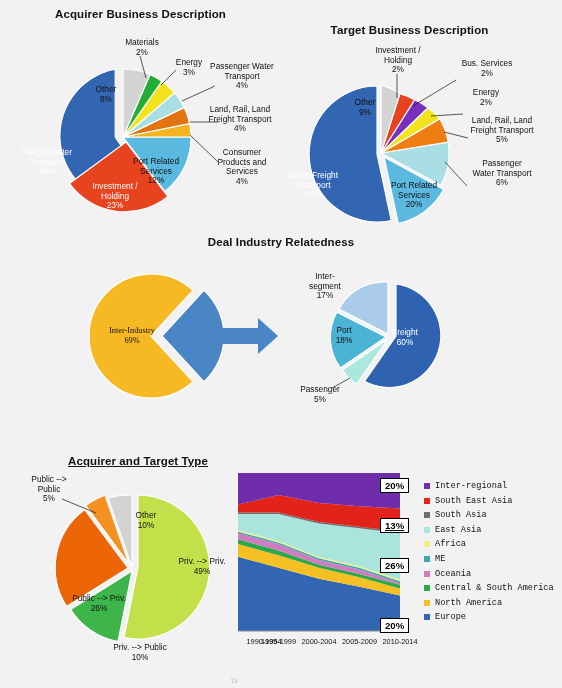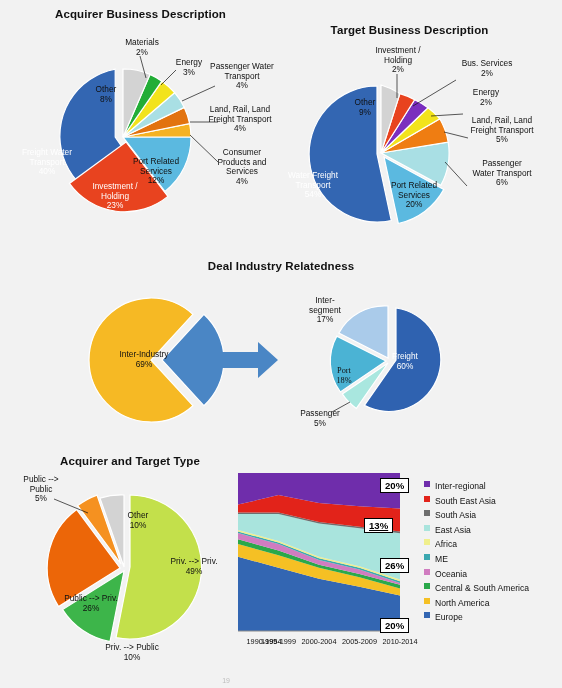--- a/index.html
+++ b/index.html
@@ -18,25 +18,25 @@
     color:#111; letter-spacing:.1px;
   }
   .lbl { position:absolute; font-size:8.3px; line-height:9.6px; color:#111; text-align:center; white-space:pre-line; }
   .lbl-in { position:absolute; font-size:8.3px; line-height:9.6px; text-align:center; white-space:pre-line; }
   svg { display:block; overflow:visible; }
   .leader { stroke:#111; stroke-width:.7; fill:none; }
 
   
   #p-acq  { left:0;   top:0;   width:281px; height:232px; }
   #p-tgt  { left:281px;top:16px;  width:281px; height:232px; }
-  #p-deal { left:0;   top:232px;width:562px;height:208px;margin-top:24px; }
-  #p-type { left:8px;   top:445px;width:228px;height:243px; }
+  #p-deal { left:0;   top:232px;width:562px;height:208px; }
+  #p-type { left:16px;   top:445px;width:228px;height:243px;text-decoration:underline; }
   #p-reg  { left:228px;top:445px;width:334px;height:243px; }
 
-  .legend-item { display:flex; margin-bottom:4.6px; }
+  .legend-item { display:flex; align-items:center; margin-bottom:4.6px;font-family:Liberation Mono, monospace; }
   .legend-swatch { width:6px; height:6px; margin-right:5px; flex:none; }
   .legend-text { font-size:8.6px; color:#111; white-space:nowrap; }
 
   .callout {
     position:absolute; background:#fff; border:1.2px solid #000;
     font-size:9.6px; font-weight:bold; color:#000;
     padding:1px 4px; text-align:center;
   }
   .axis-lbl { position:absolute; font-size:7.3px; color:#111; text-align:center; }
   .pagenum { position:absolute; right:6px; bottom:4px; font-size:7px; color:#bdbdbd; }
@@ -160,25 +160,25 @@
       <path fill="#2f62b0" stroke="#fff" stroke-width="1.2" d="M393,82 L393,30 A52,52 0 1,1 361.4,127.4 Z" transform="translate(3,0)"></path>
       <path fill="#a9e7df" stroke="#fff" stroke-width="1.2" d="M390,82 L358.4,127.4 A52,52 0 0,1 344.3,112.9 Z" transform="translate(-2,3)"></path>
       <path fill="#4bb3d4" stroke="#fff" stroke-width="1.2" d="M390,82 L344.3,112.9 A52,52 0 0,1 340.8,57.1 Z" transform="translate(-4,1)"></path>
       <path fill="#aacbea" stroke="#fff" stroke-width="1.2" d="M390,82 L340.8,57.1 A52,52 0 0,1 390,30 Z" transform="translate(-2,-2)"></path>
     </g>
     <g>
       <path class="leader" d="M350,124 L332,134"></path>
     </g>
   </svg>
 
-  <div class="lbl-in" style="left:104px; top:94px; width:80px; color:#111;">Inter-Industry
+  <div class="lbl-in" style="left:92px; top:94px; width:80px; color:#111;font-family:Liberation Serif, serif;">Inter-Industry
 69%</div>
   <div class="lbl-in" style="left:382px; top:96px; width:46px; color:#fff;">Freight
 60%</div>
-  <div class="lbl-in" style="left:324px; top:110px; width:40px; color:#111;font-family:Liberation Serif, serif;">Port
+  <div class="lbl-in" style="left:324px; top:94px; width:40px; color:#111;">Port
 18%</div>
   <div class="lbl" style="left:292px; top:153px; width:56px;">Passenger
 5%</div>
   <div class="lbl" style="left:300px; top:40px; width:50px;">Inter-
 segment
 17%</div>
 </div>
 
 <div class="panel" id="p-type">
   <div class="chart-title" style="margin-top:10px; margin-left:16px;">Acquirer and Target Type</div>
@@ -229,21 +229,21 @@
 
   <div id="x-axis">
       <div class="axis-lbl" style="left: -10px; top: 192px; width: 40px; margin-left: 26px;">1990-1994</div>
       <div class="axis-lbl" style="left: 30.5px; top: 192px; width: 40px;">1995-1999</div>
       <div class="axis-lbl" style="left: 71px; top: 192px; width: 40px;">2000-2004</div>
       <div class="axis-lbl" style="left: 111.5px; top: 192px; width: 40px;">2005-2009</div>
       <div class="axis-lbl" style="left: 152px; top: 192px; width: 40px;">2010-2014</div>
     </div>
 
   <div class="callout" style="left:152px; top:33px;">20%</div>
-  <div class="callout" style="left:136px; top:73px;text-decoration:underline;">13%</div>
+  <div class="callout" style="left:152px; top:73px;text-decoration:underline;">13%</div>
   <div class="callout" style="left:152px; top:113px;">26%</div>
   <div class="callout" style="left:152px; top:173px;">20%</div>
 
   <div id="legend" style="position:absolute; left:196px; top:36px;">
       <div class="legend-item">
         <span class="legend-swatch" style="background: rgb(111, 45, 171);"></span>
         <span class="legend-text">Inter-regional</span>
       </div>
       <div class="legend-item">
         <span class="legend-swatch" style="background: rgb(226, 35, 26);"></span>

